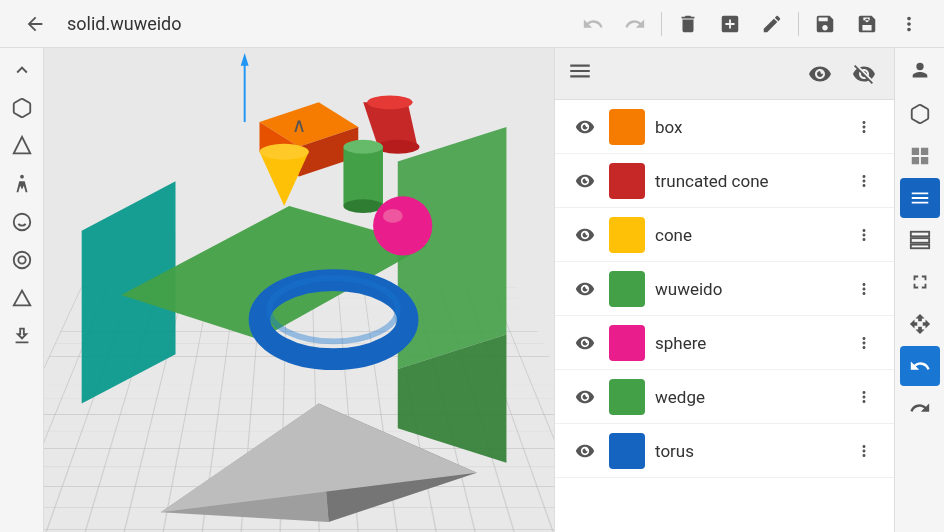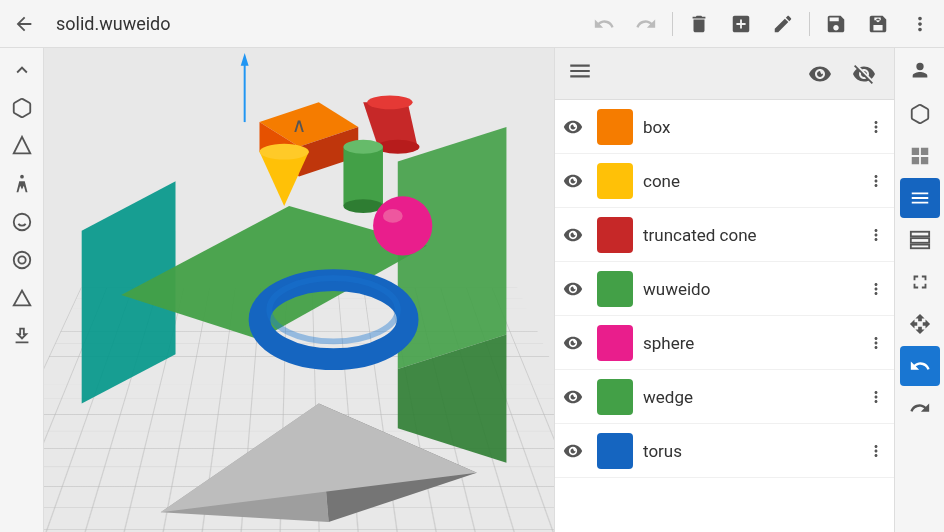--- a/index.html
+++ b/index.html
@@ -5,21 +5,21 @@
     * { margin: 0; padding: 0; box-sizing: border-box; }
     body { width: 944px; height: 532px; overflow: hidden; font-family: Roboto, Arial, sans-serif; background: #fff; display: flex; flex-direction: column; }
 
     
     .top-toolbar {
       height: 48px;
       background: #f5f5f5;
       border-bottom: 1px solid #ddd;
       display: flex;
       align-items: center;
-      padding: 0 4px;
+      padding: 0 15px;
       gap: 4px;
     }
     .toolbar-title {
       font-size: 18px;
       color: #333;
       margin-left: 8px;
       flex: 1;
     }
     .toolbar-right {
       display: flex;
@@ -118,21 +118,21 @@
 
     
     .shape-list {
       flex: 1;
       overflow-y: auto;
     }
     .shape-item {
       height: 54px;
       display: flex;
       align-items: center;
-      padding: 0 4px;
+      padding: 0 16px;
       border-bottom: 1px solid #f0f0f0;
       gap: 10px;
       cursor: pointer;
     }
     .shape-item-eye {
       font-size: 18px;
       color: #555;
       width: 28px;
       display: flex; align-items: center; justify-content: center;
     }
@@ -370,36 +370,36 @@
               <path d="M12 8c1.1 0 2-.9 2-2s-.9-2-2-2-2 .9-2 2 .9 2 2 2zm0 2c-1.1 0-2 .9-2 2s.9 2 2 2 2-.9 2-2-.9-2-2-2zm0 6c-1.1 0-2 .9-2 2s.9 2 2 2 2-.9 2-2-.9-2-2-2z"></path>
             </svg>
     </div>
   </div>
         <div class="shape-item">
     <div class="shape-item-eye">
       <svg width="20" height="20" viewBox="0 0 24 24" fill="#555">
               <path d="M12 4.5C7 4.5 2.73 7.61 1 12c1.73 4.39 6 7.5 11 7.5s9.27-3.11 11-7.5c-1.73-4.39-6-7.5-11-7.5zM12 17c-2.76 0-5-2.24-5-5s2.24-5 5-5 5 2.24 5 5-2.24 5-5 5zm0-8c-1.66 0-3 1.34-3 3s1.34 3 3 3 3-1.34 3-3-1.34 3-3-3z"></path>
             </svg>
     </div>
+    <div class="shape-color-box" style="background:#c62828;"></div>
+    <div class="shape-name">truncated cone</div>
+    <div class="shape-more">
+      <svg width="18" height="18" viewBox="0 0 24 24" fill="#555">
+              <path d="M12 8c1.1 0 2-.9 2-2s-.9-2-2-2-2 .9-2 2 .9 2 2 2zm0 2c-1.1 0-2 .9-2 2s.9 2 2 2 2-.9 2-2-.9-2-2-2zm0 6c-1.1 0-2 .9-2 2s.9 2 2 2 2-.9 2-2-.9-2-2-2z"></path>
+            </svg>
+    </div>
+  </div>
+        <div class="shape-item">
+    <div class="shape-item-eye">
+      <svg width="20" height="20" viewBox="0 0 24 24" fill="#555">
+              <path d="M12 4.5C7 4.5 2.73 7.61 1 12c1.73 4.39 6 7.5 11 7.5s9.27-3.11 11-7.5c-1.73-4.39-6-7.5-11-7.5zM12 17c-2.76 0-5-2.24-5-5s2.24-5 5-5 5 2.24 5 5-2.24 5-5 5zm0-8c-1.66 0-3 1.34-3 3s1.34 3 3 3 3-1.34 3-3-1.34 3-3-3z"></path>
+            </svg>
+    </div>
     <div class="shape-color-box" style="background:#ffc107;"></div>
     <div class="shape-name">cone</div>
-    <div class="shape-more">
-      <svg width="18" height="18" viewBox="0 0 24 24" fill="#555">
-              <path d="M12 8c1.1 0 2-.9 2-2s-.9-2-2-2-2 .9-2 2 .9 2 2 2zm0 2c-1.1 0-2 .9-2 2s.9 2 2 2 2-.9 2-2-.9-2-2-2zm0 6c-1.1 0-2 .9-2 2s.9 2 2 2 2-.9 2-2-.9-2-2-2z"></path>
-            </svg>
-    </div>
-  </div>
-        <div class="shape-item">
-    <div class="shape-item-eye">
-      <svg width="20" height="20" viewBox="0 0 24 24" fill="#555">
-              <path d="M12 4.5C7 4.5 2.73 7.61 1 12c1.73 4.39 6 7.5 11 7.5s9.27-3.11 11-7.5c-1.73-4.39-6-7.5-11-7.5zM12 17c-2.76 0-5-2.24-5-5s2.24-5 5-5 5 2.24 5 5-2.24 5-5 5zm0-8c-1.66 0-3 1.34-3 3s1.34 3 3 3 3-1.34 3-3-1.34 3-3-3z"></path>
-            </svg>
-    </div>
-    <div class="shape-color-box" style="background:#c62828;"></div>
-    <div class="shape-name">truncated cone</div>
     <div class="shape-more">
       <svg width="18" height="18" viewBox="0 0 24 24" fill="#555">
               <path d="M12 8c1.1 0 2-.9 2-2s-.9-2-2-2-2 .9-2 2 .9 2 2 2zm0 2c-1.1 0-2 .9-2 2s.9 2 2 2 2-.9 2-2-.9-2-2-2zm0 6c-1.1 0-2 .9-2 2s.9 2 2 2 2-.9 2-2-.9-2-2-2z"></path>
             </svg>
     </div>
   </div>
         <div class="shape-item">
     <div class="shape-item-eye">
       <svg width="20" height="20" viewBox="0 0 24 24" fill="#555">
               <path d="M12 4.5C7 4.5 2.73 7.61 1 12c1.73 4.39 6 7.5 11 7.5s9.27-3.11 11-7.5c-1.73-4.39-6-7.5-11-7.5zM12 17c-2.76 0-5-2.24-5-5s2.24-5 5-5 5 2.24 5 5-2.24 5-5 5zm0-8c-1.66 0-3 1.34-3 3s1.34 3 3 3 3-1.34 3-3-1.34 3-3-3z"></path>

